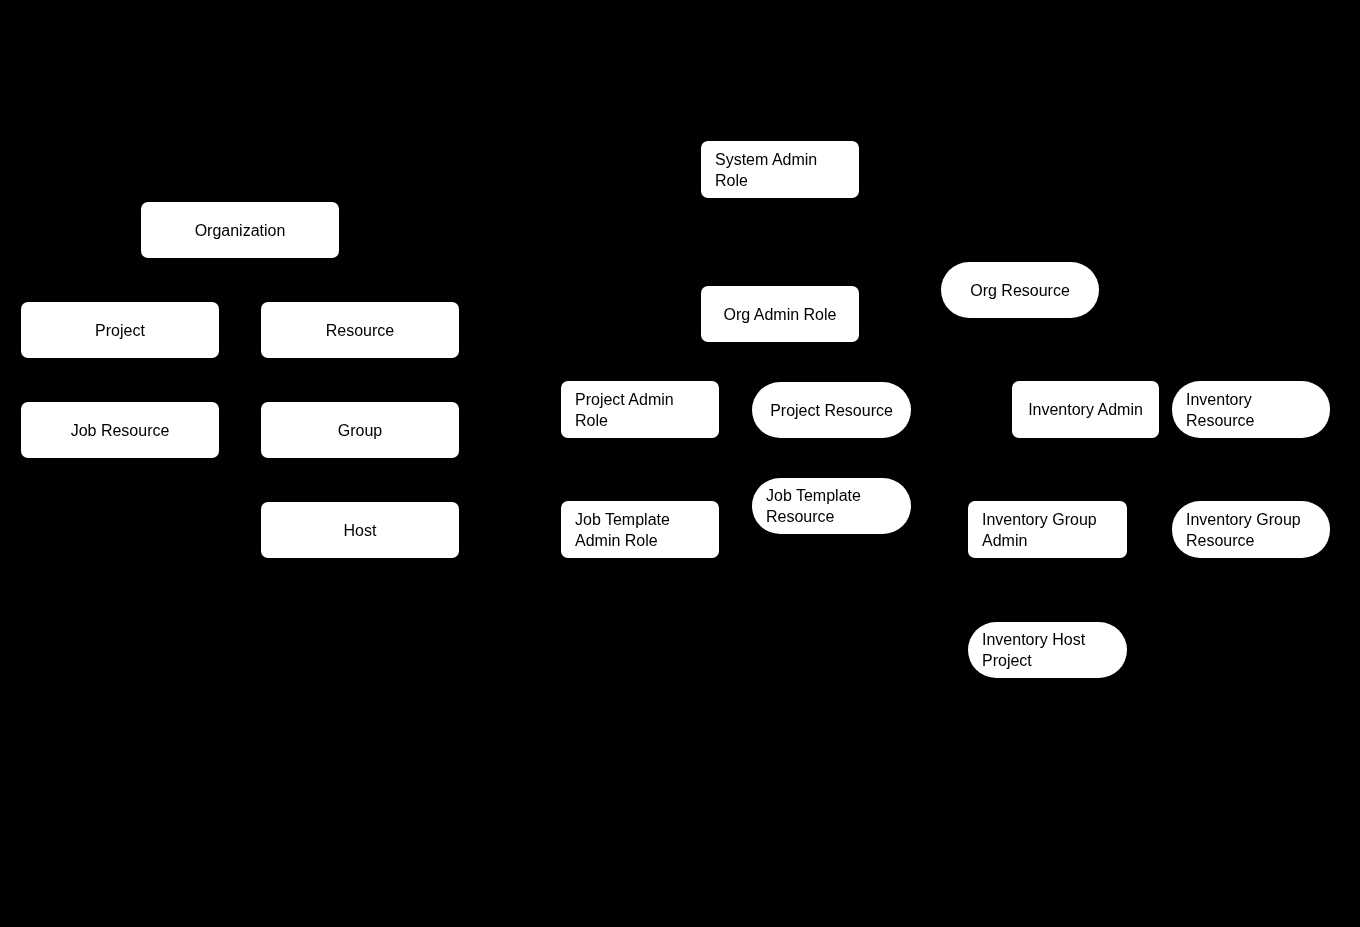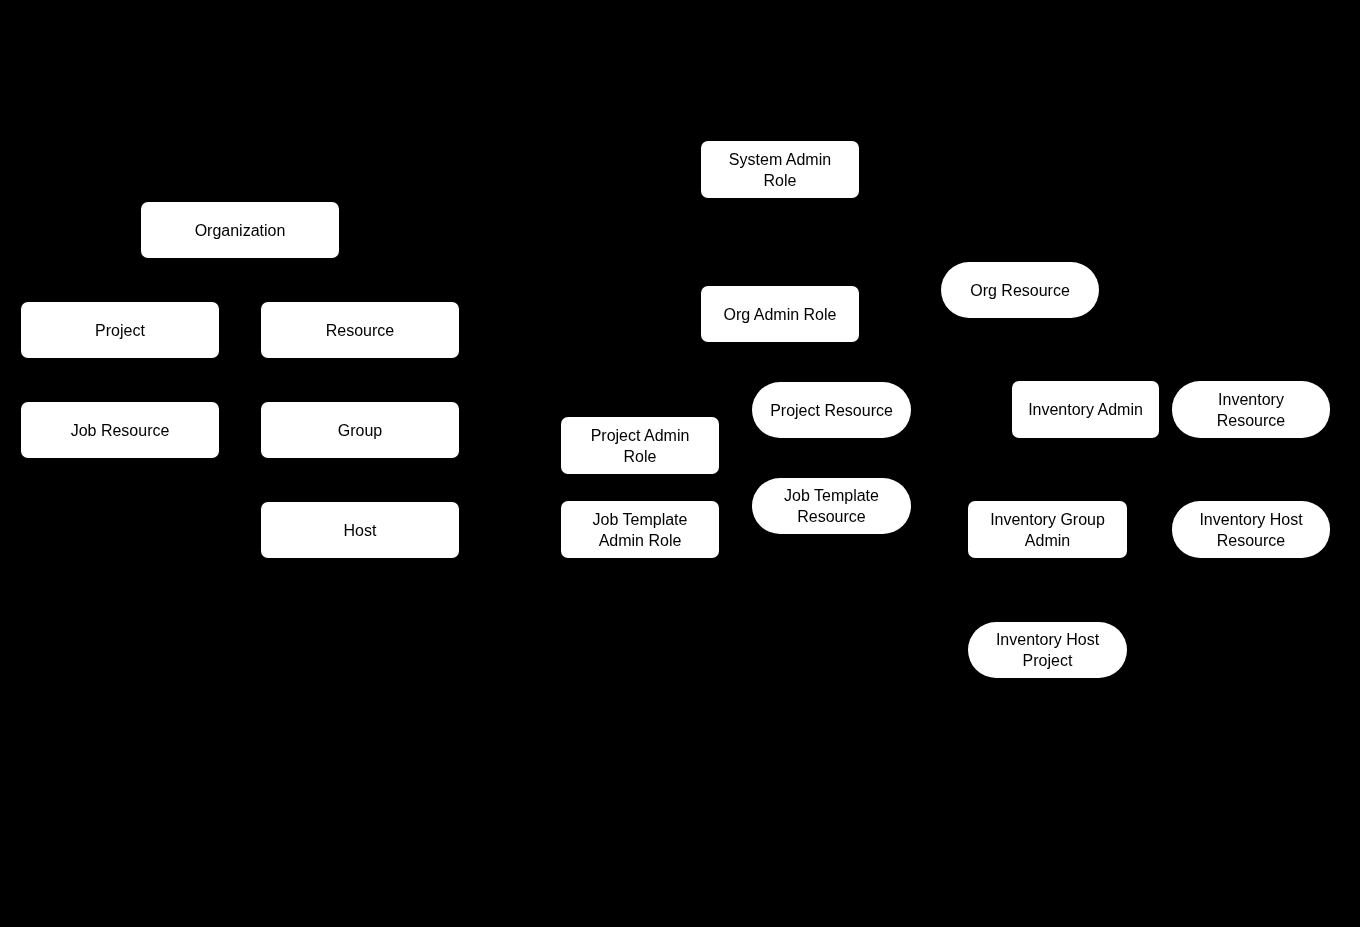--- a/index.html
+++ b/index.html
@@ -18,21 +18,20 @@
       width: 1360px;
       height: 927px;
       background: var(--bg, #000000);
     }
     .node {
       position: absolute;
       box-sizing: border-box;
       display: flex;
       align-items: center;
       justify-content: center;
-      text-align: center;
       background: var(--node-fill, #ffffff);
       color: var(--node-text, #000000);
       font-size: 16px;
       line-height: 21px;
       padding: 0 14px;
     }
     .rect {
       border-radius: 7px;
     }
     .pill {
@@ -42,21 +41,21 @@
     .n-organization        { left: 141px; top: 202px; width: 198px; height: 56px; }
     .n-project             { left:  21px; top: 302px; width: 198px; height: 56px; }
     .n-inventory           { left: 261px; top: 302px; width: 198px; height: 56px; }
     .n-job-template        { left:  21px; top: 402px; width: 198px; height: 56px; }
     .n-group               { left: 261px; top: 402px; width: 198px; height: 56px; }
     .n-host                { left: 261px; top: 502px; width: 198px; height: 56px; }
     
     .n-system-admin-role   { left: 701px; top: 141px; width: 158px; height: 57px; }
     .n-org-admin-role      { left: 701px; top: 262px; width: 158px; height: 56px; margin-top: 24px; }
     .n-org-resource        { left: 941px; top: 262px; width: 158px; height: 56px; }
-    .n-project-admin-role  { left: 561px; top: 381px; width: 158px; height: 57px; margin-top: 36px; }
+    .n-project-admin-role  { left: 561px; top: 381px; width: 158px; height: 57px; }
     .n-project-resource    { left: 752px; top: 382px; width: 159px; height: 56px; }
     .n-inventory-admin     { left: 1012px; top: 381px; width: 147px; height: 57px; }
     .n-inventory-resource  { left: 1172px; top: 381px; width: 158px; height: 57px; }
     .n-job-template-admin-role { left: 561px; top: 501px; width: 158px; height: 57px; }
     .n-job-template-resource   { left: 752px; top: 478px; width: 159px; height: 56px; }
     .n-inventory-group-admin   { left: 968px; top: 501px; width: 159px; height: 57px; }
     .n-inventory-group-resource{ left: 1172px; top: 501px; width: 158px; height: 57px; }
     .n-inventory-host-resource { left: 968px; top: 622px; width: 159px; height: 56px; }
   </style>
 </head>
@@ -76,17 +75,17 @@
   <div class="node pill n-org-resource">Org Resource</div>
 
   <div class="node rect n-project-admin-role">Project Admin Role</div>
   <div class="node pill n-project-resource">Project Resource</div>
   <div class="node rect n-inventory-admin">Inventory Admin</div>
   <div class="node pill n-inventory-resource">Inventory Resource</div>
 
   <div class="node rect n-job-template-admin-role">Job Template Admin Role</div>
   <div class="node pill n-job-template-resource">Job Template Resource</div>
   <div class="node rect n-inventory-group-admin">Inventory Group Admin</div>
-  <div class="node pill n-inventory-group-resource">Inventory Host Resource</div>
+  <div class="node pill n-inventory-group-resource">Inventory Group Resource</div>
 
   <div class="node pill n-inventory-host-resource">Inventory Host Project</div>
 
 </div>
 
 </body></html>

